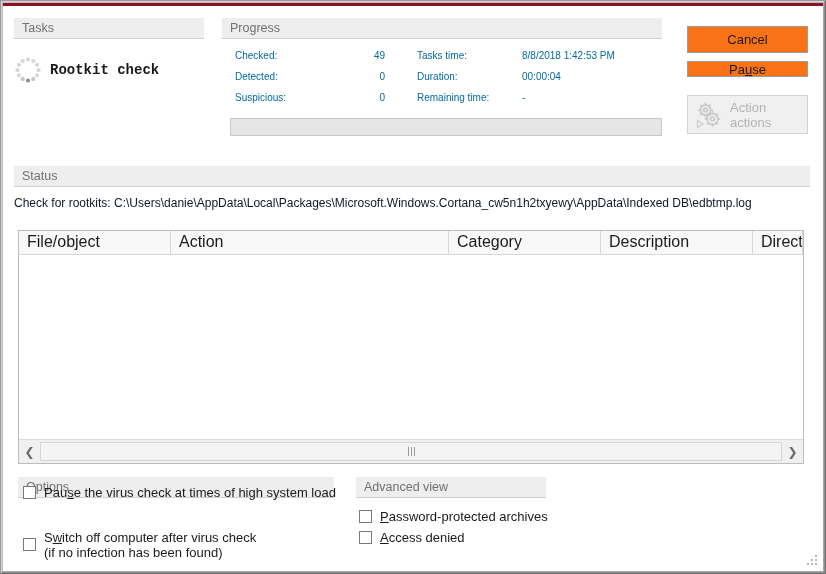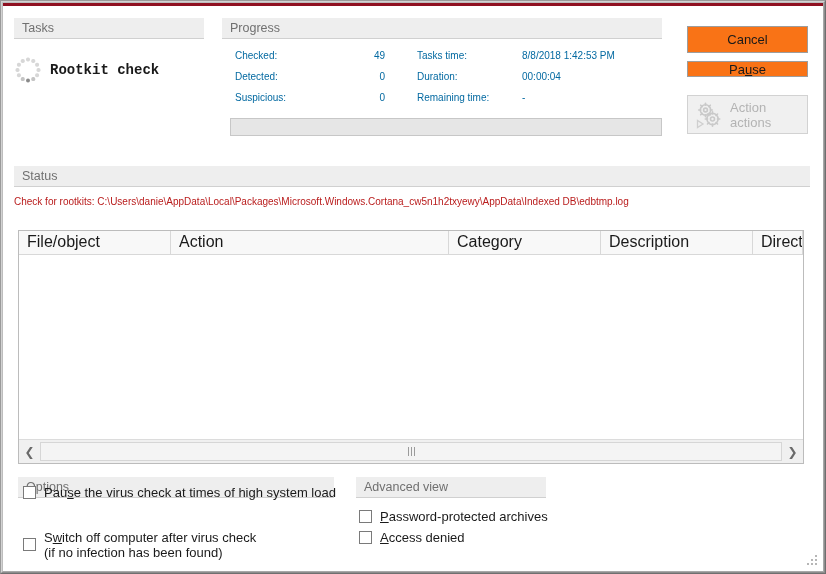--- a/index.html
+++ b/index.html
@@ -179,22 +179,22 @@
     position: relative;
     flex: 0 0 30px;
   }
 
   
   #status-head { left: 10px; top: 160px; width: 796px; }
   #status-text {
     position: absolute;
     left: 10px; top: 190px;
     width: 800px;
-    font-size: 10px;
-    color: #b91c1c;
+    font-size: 12px;
+    color: #0f172a;
     white-space: nowrap;
     overflow: hidden;
   }
 
   
   #table-wrap {
     position: absolute;
     left: 14px; top: 224px;
     width: 786px; height: 234px;
     box-sizing: border-box;

